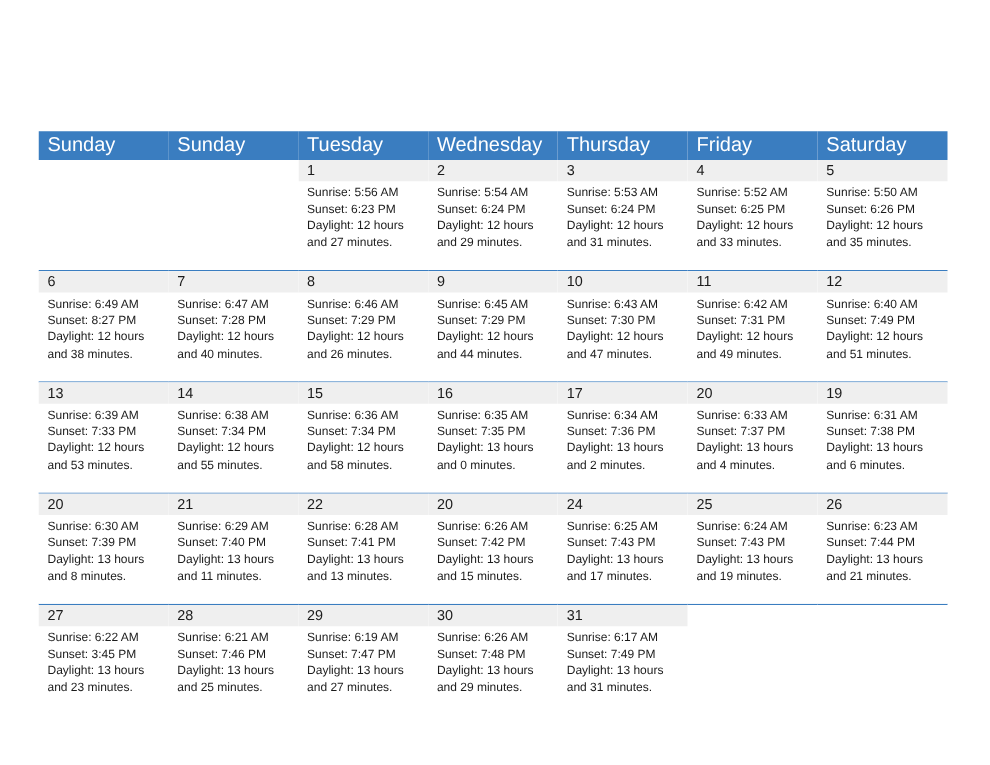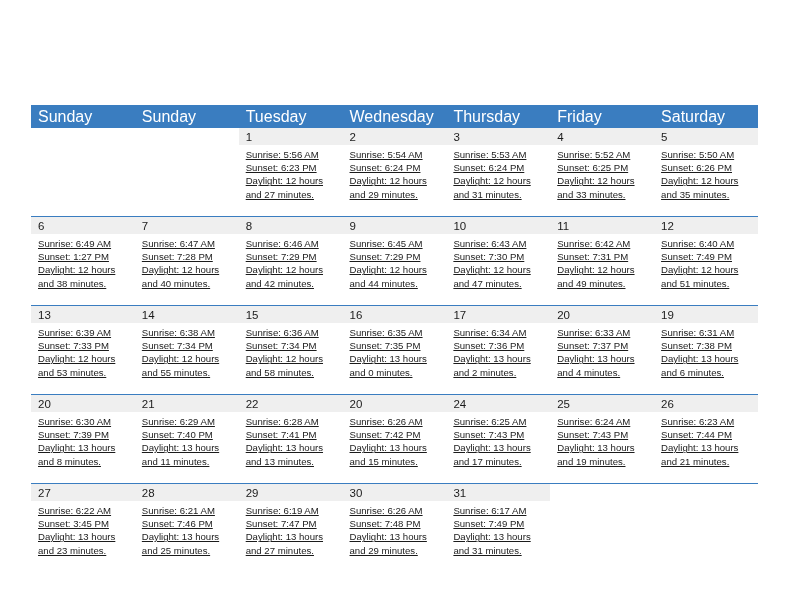--- a/index.html
+++ b/index.html
@@ -134,21 +134,20 @@
     color: #1b1b1b;
     padding: 2px 0 0 7px;
     line-height: 14px;
     display: block;
   }
   .details {
     padding: 3px 6px 0 7px;
     font-size: 9.6px;
     line-height: 13.2px;
     color: #1b1b1b;
-    text-decoration: underline;
   }
   .details div {
     white-space: nowrap;
   }
   .empty-cell {
     height: 88px;
     background: #ffffff;
   }
 </style>
 </head>
@@ -244,21 +243,21 @@
           </td>
         </tr>
         <tr class="week">
           <td>
             <div class="daycell filled">
               <div class="daynum-band">
                 <span class="daynum">6</span>
               </div>
               <div class="details">
                 <div>Sunrise: 6:49 AM</div>
-                <div>Sunset: 1:27 PM</div>
+                <div>Sunset: 8:27 PM</div>
                 <div>Daylight: 12 hours</div>
                 <div>and 38 minutes.</div>
               </div>
             </div>
           </td>
           <td>
             <div class="daycell filled">
               <div class="daynum-band">
                 <span class="daynum">7</span>
               </div>
@@ -272,21 +271,21 @@
           </td>
           <td>
             <div class="daycell filled">
               <div class="daynum-band">
                 <span class="daynum">8</span>
               </div>
               <div class="details">
                 <div>Sunrise: 6:46 AM</div>
                 <div>Sunset: 7:29 PM</div>
                 <div>Daylight: 12 hours</div>
-                <div>and 42 minutes.</div>
+                <div>and 26 minutes.</div>
               </div>
             </div>
           </td>
           <td>
             <div class="daycell filled">
               <div class="daynum-band">
                 <span class="daynum">9</span>
               </div>
               <div class="details">
                 <div>Sunrise: 6:45 AM</div>

